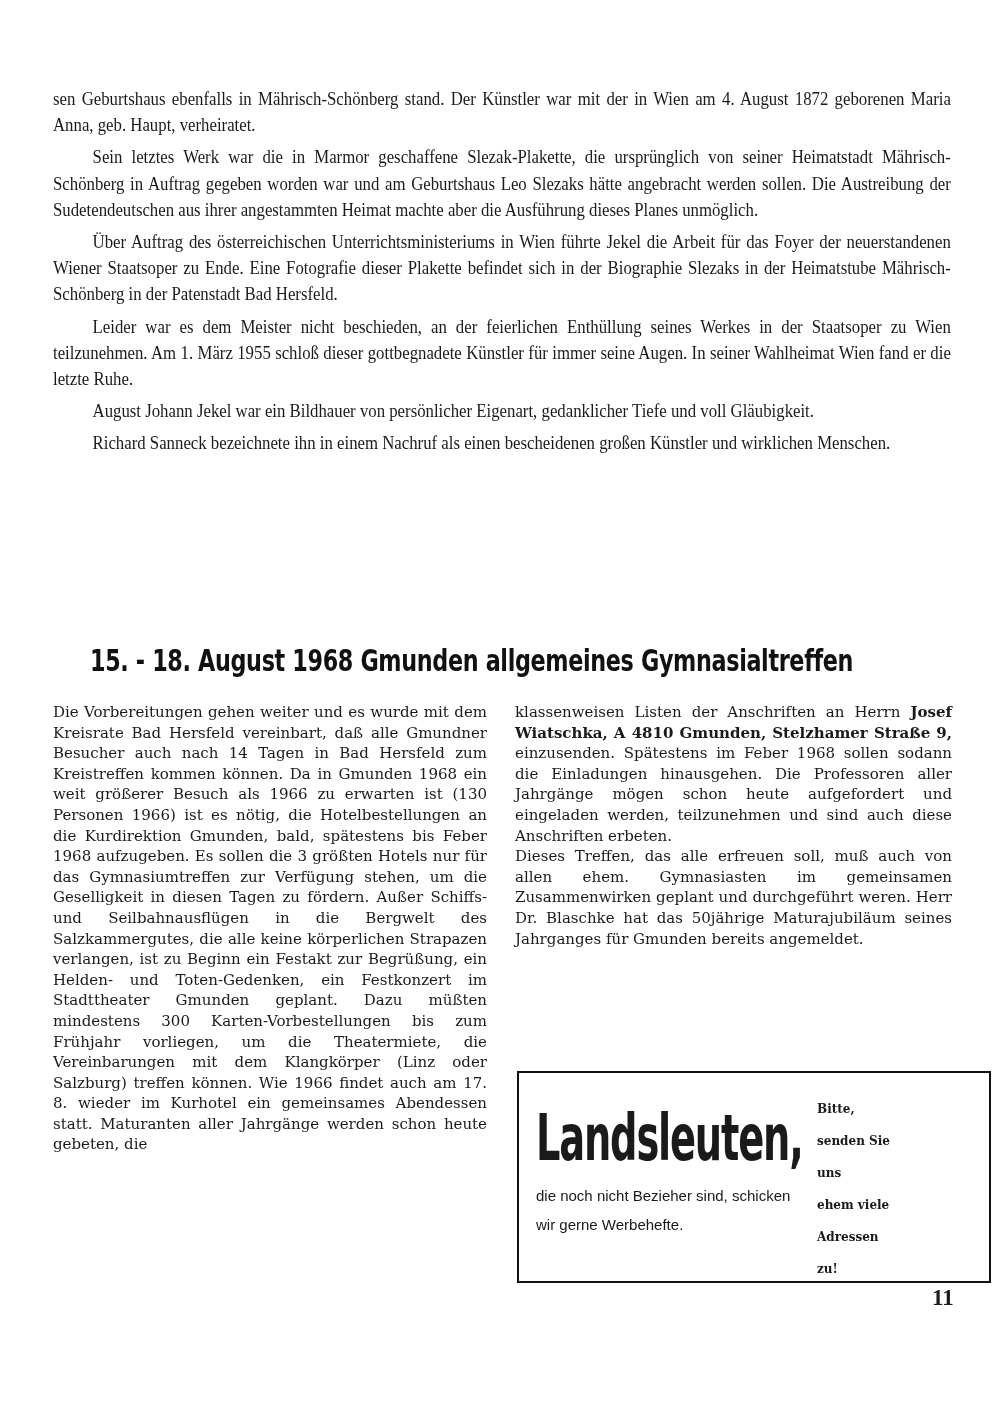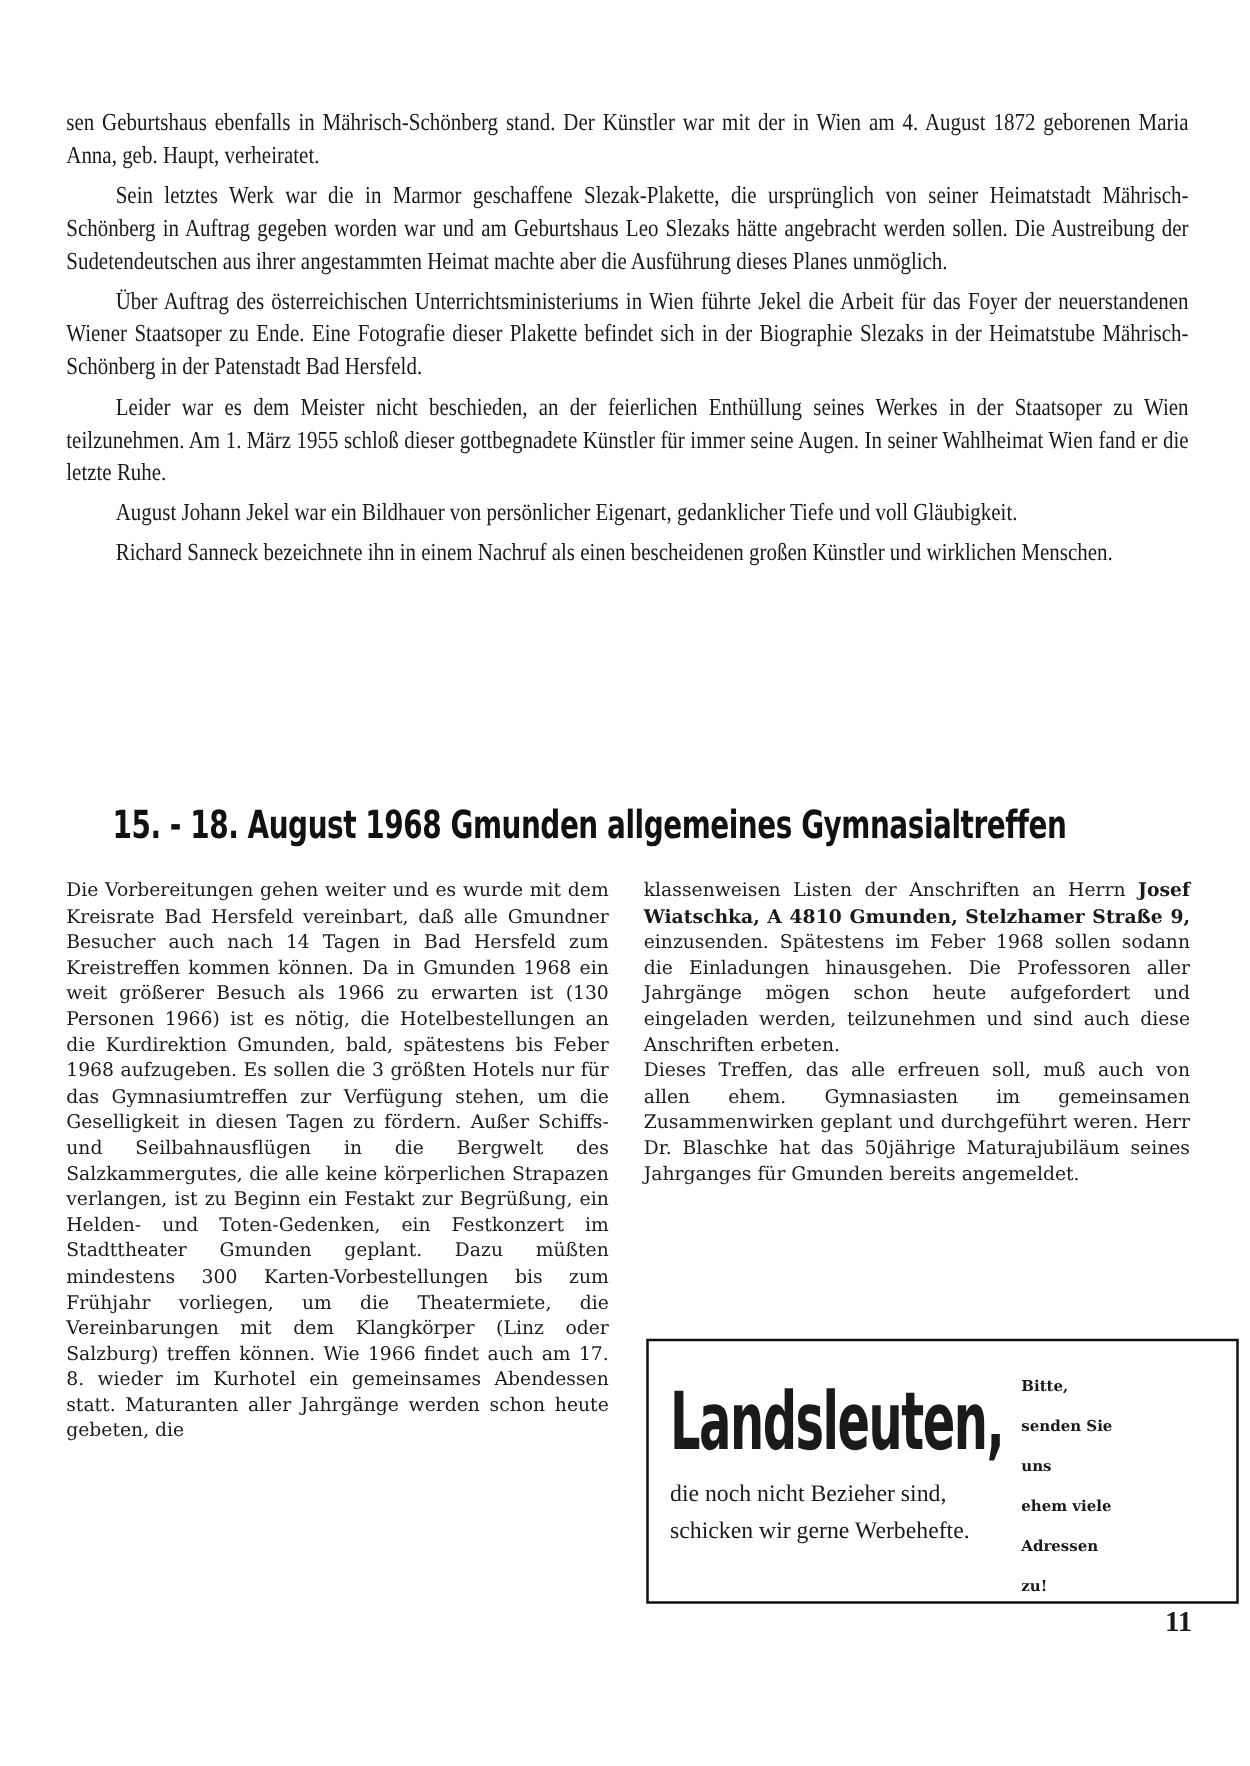--- a/index.html
+++ b/index.html
@@ -35,21 +35,21 @@
     position: absolute; left: 517px; top: 1043px; width: 474px; height: 212px;
     border: 2px solid #111; box-sizing: border-box; margin-top: 28px;
   }
   .ad-big {
     position: absolute; left: 17px; top: 30px;
     font-family: "DejaVu Sans", sans-serif; font-weight: bold; font-size: 64px; line-height: 70px;
     letter-spacing: -2px; transform: scaleX(0.6); transform-origin: left top; white-space: nowrap;
   }
   .ad-small {
     position: absolute; left: 17px; top: 108px; width: 260px;
-    font-family: Liberation Serif, serif; font-size: 19px; line-height: 29px;
+    font-family: Liberation Sans, sans-serif; font-size: 15px; line-height: 29px;
   }
   .ad-right {
     position: absolute; left: 298px; top: 20px; width: 130px;
     font-family: "DejaVu Serif", serif; font-weight: bold; font-size: 12px; line-height: 32px;
   }
   .ad-right div { white-space: nowrap; }
   .page-number {
     position: absolute; left: 932px; top: 1285px;
     font-family: "Liberation Serif", serif; font-weight: bold; font-size: 23px;
   }

